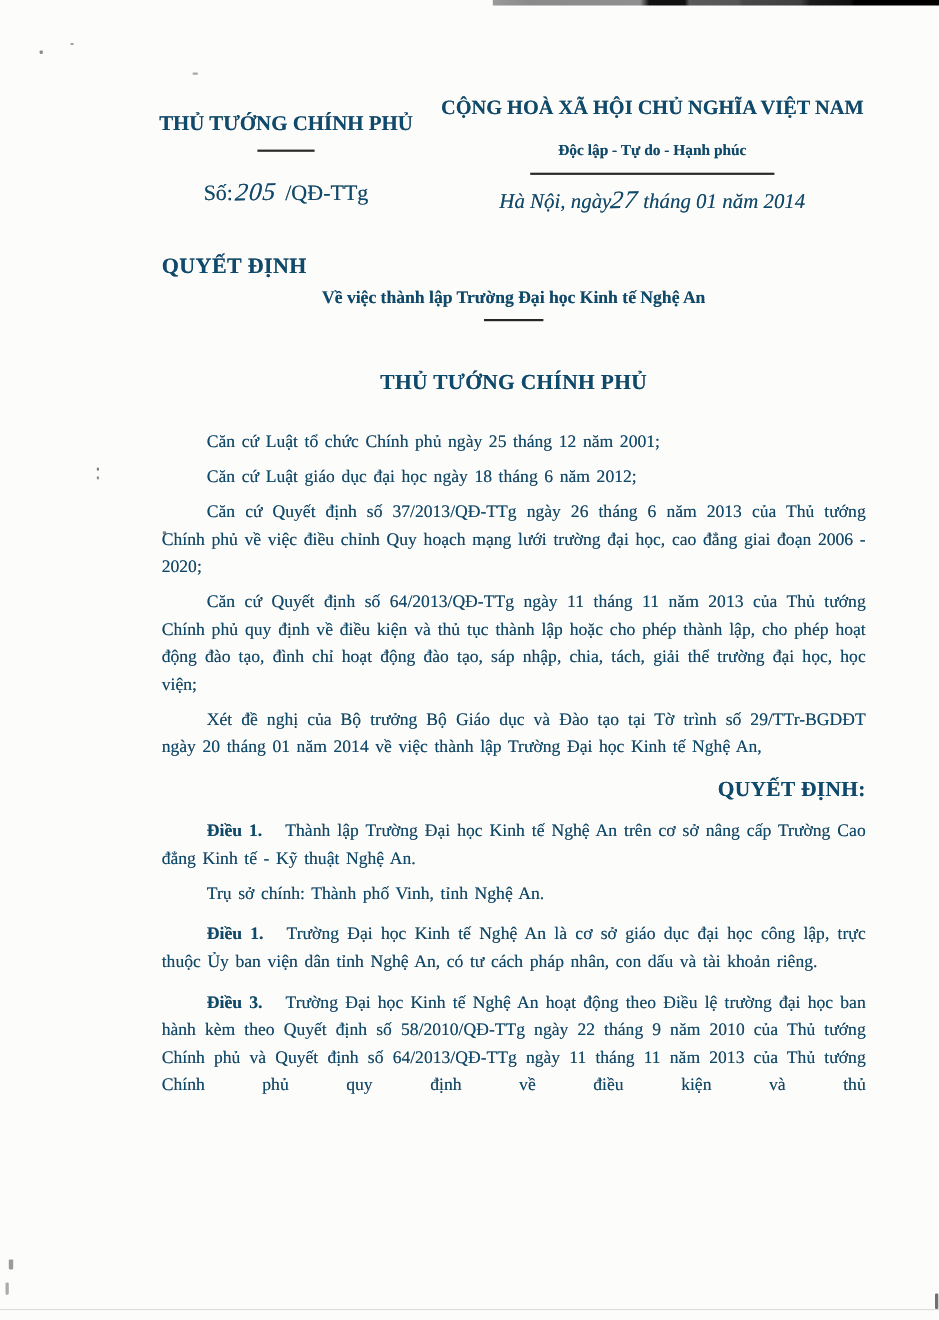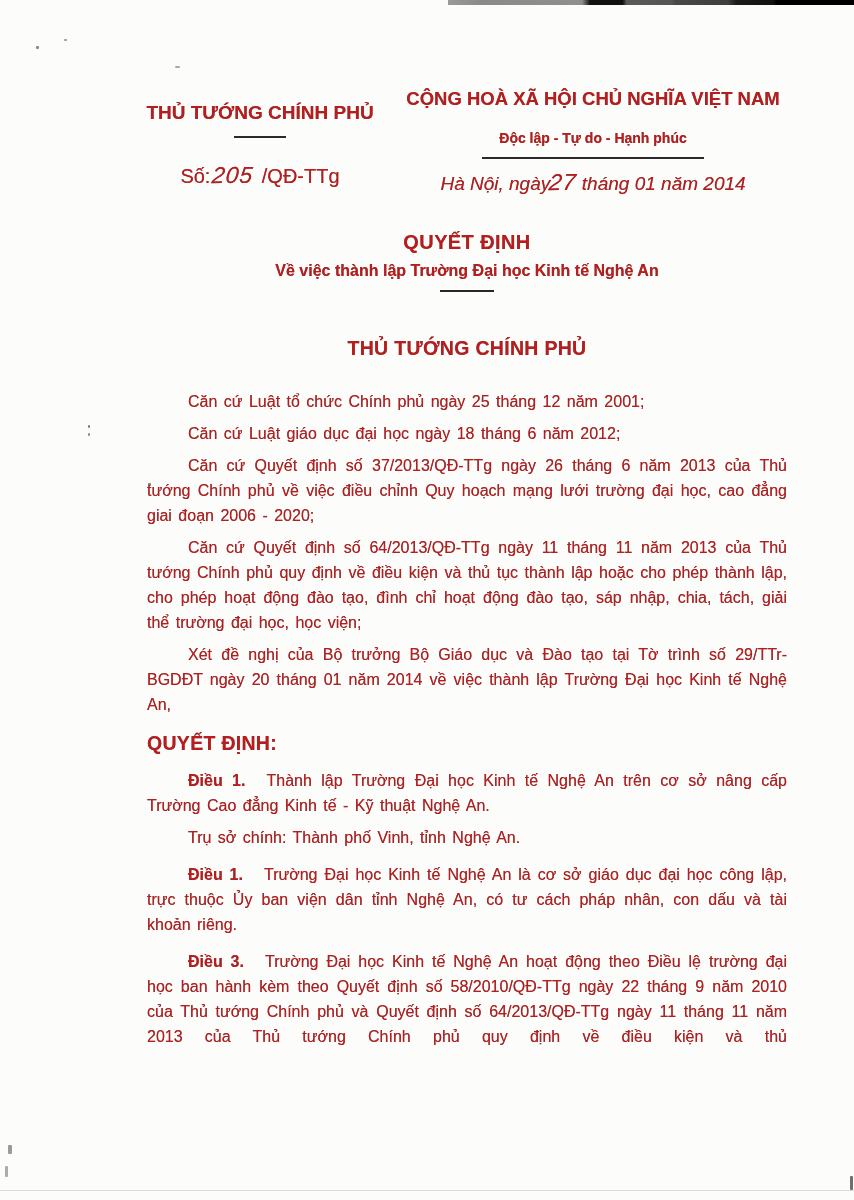--- a/index.html
+++ b/index.html
@@ -6,22 +6,22 @@
     margin: 0;
     padding: 0;
     background: #fcfcfb;
   }
   .page {
     position: relative;
     width: 854px;
     height: 1200px;
     background: #fcfcfb;
     overflow: hidden;
-    font-family: Liberation Sans, sans-serif;
-    color: #b91c1c;
+    font-family: Liberation Serif, serif;
+    color: #0c4a6e;
     text-shadow: 0 0 0.6px rgba(25,25,25,0.55);
   }
 
   
   .scan-bar-top {
     position: absolute;
     top: 0; left: 448px; width: 406px; height: 5px;
     background: linear-gradient(90deg,
       #9a9a9a 0%, #8a8a8a 8%, #8f8f8f 33%,
       #121212 35%, #111 43%,
@@ -112,21 +112,20 @@
   .main {
     position: relative;
     padding: 230px 67px 0 147px;
     box-sizing: border-box;
     width: 854px;
   }
   .doc-title {
     margin: 0;
     font-size: 20px;
     font-weight: bold;
-    text-align: center;
     line-height: 25px;
     letter-spacing: 0.4px;
   }
   .doc-subtitle {
     margin: 3px 0 0;
     font-size: 16px;
     font-weight: bold;
     text-align: center;
     line-height: 25px;
   }
@@ -149,21 +148,21 @@
     line-height: 25px;
     text-indent: 41px;
     text-align: justify;
     word-spacing: 2px;
   }
   .par.first { margin-top: 28px; }
   .decision-heading {
     margin: 14px 0 10px;
     font-size: 19.5px;
     font-weight: bold;
-    text-align: left;
+    text-align: right;
     line-height: 25px;
     letter-spacing: 0.3px;
   }
   .article { margin-top: 12px; }
   .article .lbl { font-weight: bold; margin-right: 21px; }
   .indent-line {
     margin: 0 0 3px;
     text-align: left;
   }
   .continued { text-align-last: justify; }

